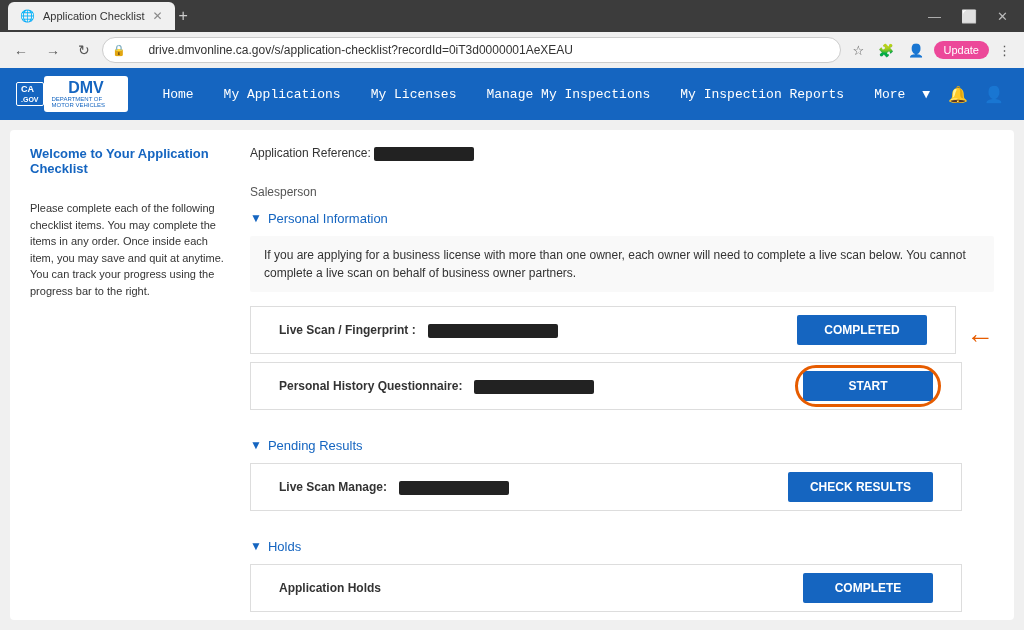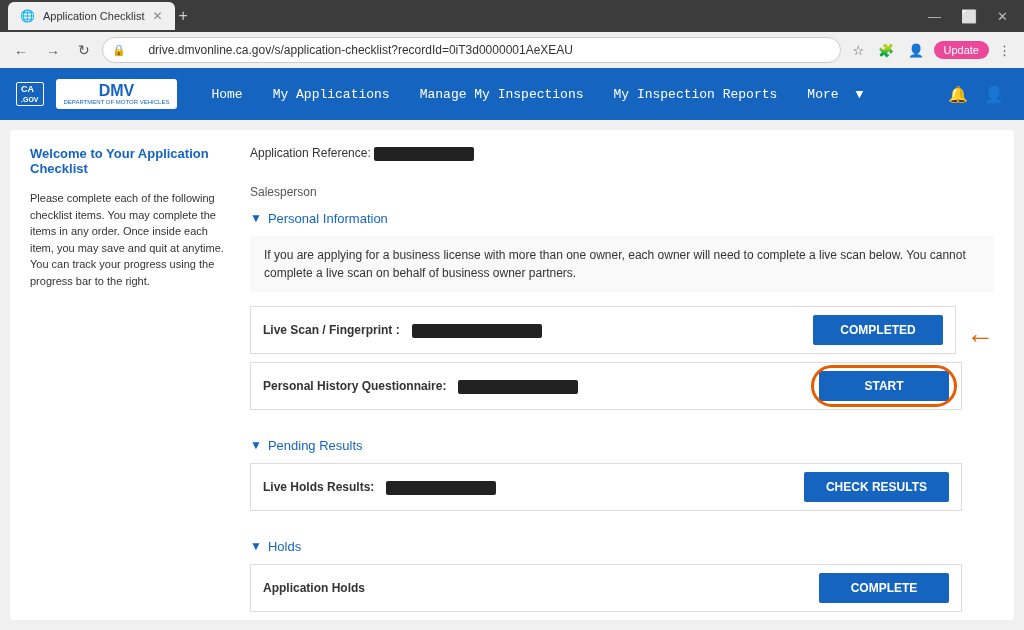--- a/index.html
+++ b/index.html
@@ -23,41 +23,41 @@
     .nav-item { color: white; font-size: 13px; padding: 6px 14px; cursor: pointer; white-space: nowrap; font-family: Liberation Mono, monospace; }
     .nav-more { display: flex; align-items: center; gap: 17px; }
     .nav-icons { display: flex; gap: 8px; align-items: center; margin-left: auto; }
     .nav-icon-btn { background: none; border: none; color: white; font-size: 16px; cursor: pointer; padding: 4px; }
 
     
     .main-content { background: white; margin: 10px; border-radius: 4px; padding: 16px 20px; height: calc(630px - 32px - 36px - 52px - 20px); overflow-y: auto; }
 
     
     .welcome-section { width: 200px; float: left; }
-    .welcome-title { color: #1565c0; font-size: 13px; font-weight: bold; margin-bottom: 14px; }
+    .welcome-title { color: #1565c0; font-size: 13px; font-weight: bold; margin-bottom: 24px; }
     .welcome-text { font-size: 11px; color: #333; line-height: 1.5; }
 
     
     .form-area { margin-left: 220px; }
 
     
     .app-ref { margin-bottom: 24px; font-size: 12px; color: #333; }
     .redacted { display: inline-block; background: #222; color: #222; min-width: 100px; height: 14px; border-radius: 2px; vertical-align: middle; }
     .salesperson { font-size: 12px; color: #555; margin-top: 2px; }
 
     
     .section { margin-bottom: 20px; }
     .section-header { display: flex; align-items: center; gap: 6px; margin-bottom: 10px; color: #1565c0; font-size: 13px; cursor: pointer; }
     .section-chevron { font-size: 12px; }
 
     
     .info-box { font-size: 12px; color: #333; line-height: 1.5; margin-bottom: 14px; background: #f9f9f9; padding: 10px 14px; border-radius: 2px; }
 
     
-    .item-row { display: flex; align-items: center; padding: 8px 12px; border: 1px solid #ddd; margin-bottom: 8px; background: white; }
+    .item-row { display: flex; align-items: center; padding: 8px 28px; border: 1px solid #ddd; margin-bottom: 8px; background: white; }
     .item-label { font-size: 12px; color: #333; font-weight: bold; white-space: nowrap; }
     .item-value { flex: 1; margin: 0 12px; }
     .item-btn { padding: 8px 22px; border: none; border-radius: 2px; color: white; font-size: 12px; font-weight: bold; cursor: pointer; white-space: nowrap; min-width: 130px; }
     .btn-completed { background: #1565c0; }
     .btn-start { background: #1565c0; }
     .btn-check { background: #1565c0; }
     .btn-complete { background: #1565c0; }
 
     
     .start-btn-wrapper { position: relative; display: inline-block; }
@@ -104,32 +104,33 @@
     <button class="browser-action-btn">🧩</button>
     <button class="browser-action-btn">👤</button>
     <button class="update-btn">Update</button>
     <button class="browser-action-btn">⋮</button>
   </div>
 </div>
 
 <div class="app-nav">
   <div class="logo-area">
     <div>
-      <div style="display:flex;align-items:center;gap:12px;">
+      <div style="display:flex;align-items:center;gap:0;">
         <div style="background:#1565c0;color:white;border:1px solid white;font-size:9px;font-weight:bold;padding:1px 4px;border-radius:2px;">CA<br><span style="font-size:7px;">.GOV</span></div>
         <div style="background:white;padding:4px 8px;border-radius:3px;display:flex;flex-direction:column;align-items:center;">
           <span style="color:#1565c0;font-size:16px;font-weight:bold;line-height:1;">DMV</span>
           <span style="color:#1565c0;font-size:6px;line-height:1;">DEPARTMENT OF MOTOR VEHICLES</span>
         </div>
       </div>
     </div>
   </div>
   <nav class="nav-items">
     <span class="nav-item">Home</span>
     <span class="nav-item">My Applications</span>
+    <span class="nav-item">My Licenses</span>
     <span class="nav-item">Manage My Inspections</span>
     <span class="nav-item">My Inspection Reports</span>
     <span class="nav-item nav-more">
       <span>More</span>
       <span>▼</span>
     </span>
   </nav>
   <div class="nav-icons">
     <button class="nav-icon-btn">🔔</button>
     <button class="nav-icon-btn">👤</button>
@@ -189,21 +190,21 @@
     </div>
 
     <div class="section">
       <div class="section-header">
         <span class="section-chevron">▼</span>
         <span>Pending Results</span>
       </div>
 
       <div class="row-with-arrow">
         <div class="item-row" style="flex:1;">
-          <span class="item-label">Live Holds Results:</span>
+          <span class="item-label">Live Scan Manage:</span>
           <div class="item-value">
             <span class="redacted" style="width:110px;"></span>
           </div>
           <button class="item-btn btn-check">CHECK RESULTS</button>
         </div>
         <span style="width:32px;display:inline-block;"></span>
       </div>
     </div>
 
     <div class="section">

